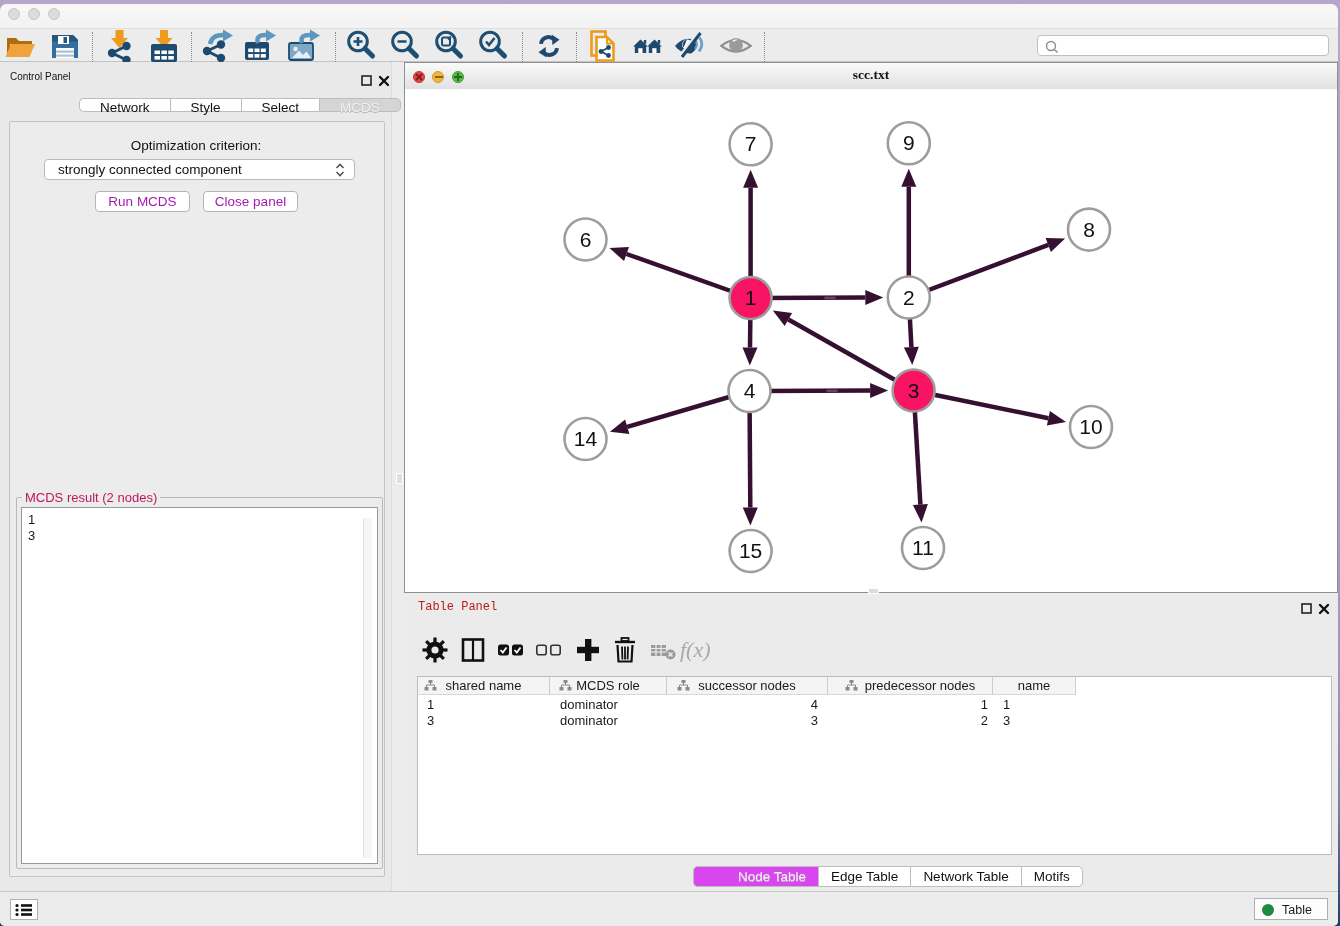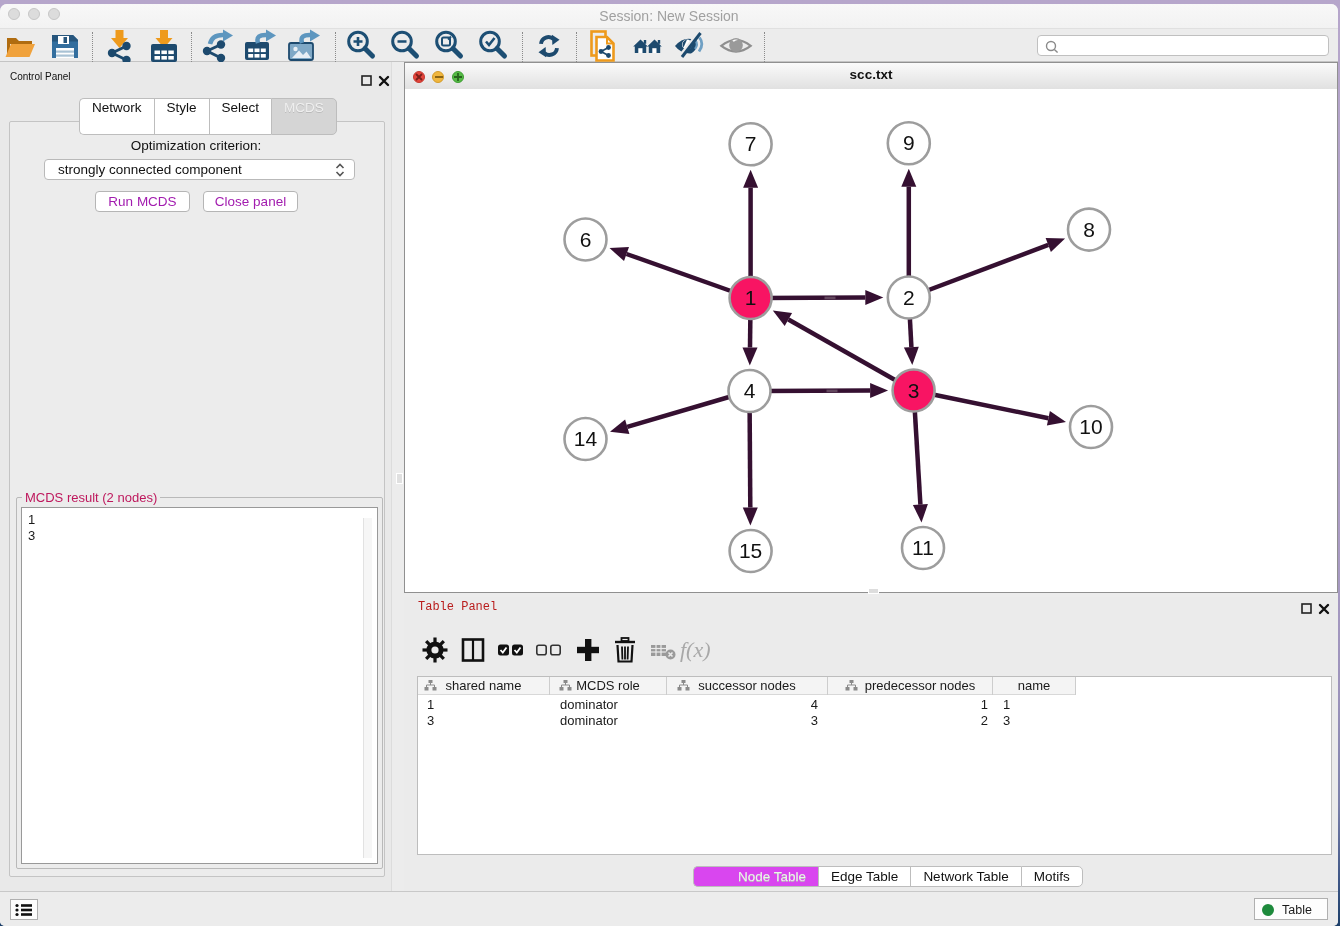--- a/index.html
+++ b/index.html
@@ -30,22 +30,22 @@
   border-left:1px dotted #8a8a8a; }
 #searchbox { position:absolute; left:1037px; top:6px; width:292px; height:21px;
   background:#fff; border:1px solid #c0c0c0; border-radius:4px; }
 
 #cpanel { position:absolute; left:0; top:58px; width:392px; height:829px;
   background:#e9e9e9; border-right:1px solid #dcdcdc; }
 #cp-head { position:absolute; left:10px; top:9px; font-size:10px; color:#111; }
 #cp-box { position:absolute; left:9px; top:59px; width:376px; height:756px;
   background:#ececec; border:1px solid #c4c4c4; border-radius:2px; }
 #cp-tabs { position:absolute; left:79px; top:36px; height:19px; display:flex; z-index:3; }
-.cptab { height:37px; line-height:18px; text-align:center; font-size:13.5px;
-  background:#fff; border:1px solid #bdbdbd; border-right:none; padding:0 12px; color:#111; }
+.cptab { height:14px; line-height:18px; text-align:center; font-size:13.5px;
+  background:#fff; border:1px solid #bdbdbd; border-right:none; padding:0 20px; color:#111; }
 .cptab:first-child { border-radius:5px 0 0 5px; }
 .cptab.sel { background:#d5d5d5; border-right:1px solid #bdbdbd; border-radius:0 5px 5px 0;
   color:#efefef; text-shadow:0 1px 0 #bbb; }
 #opt-label { position:absolute; left:0; top:76px; width:392px; text-align:center;
   font-size:13.5px; color:#111; }
 #opt-select { position:absolute; left:44px; top:97px; width:311px; height:21px;
   background:#fff; border:1px solid #b9b9b9; border-radius:4px;
   font-size:13.5px; line-height:19px; padding-left:13px; color:#111; }
 .btn { position:absolute; height:21px; background:#fff; border:1px solid #b5b5b5;
   border-radius:4px; text-align:center; font-size:13.5px; line-height:19px; color:#a21caf; }
@@ -62,21 +62,21 @@
   background:#f6f6f6; border-left:1px solid #e2e2e2; }
 
 #vsplit-handle { position:absolute; left:396px; top:469px; width:7px; height:11px;
   background:#e0e0e0; border:1px solid #fff; }
 #hsplit-handle { position:absolute; left:868px; top:584px; width:11px; height:6px;
   background:#ddd; border:1px solid #fff; }
 
 #netwin { position:absolute; left:404px; top:58px; width:934px; height:531px;
   border:1px solid #909090; background:#fff; }
 #net-titlebar { position:absolute; left:0; top:0; width:100%; height:38px;
-  background:linear-gradient(#fafafa,#d6d6d6); border-bottom:1px solid #a6a6a6; }
+  background:linear-gradient(#fafafa,#d6d6d6); border-bottom:1px solid #a6a6a6;font-family:Liberation Serif, serif; }
 #net-title { position:absolute; top:4px; width:100%; text-align:center; font-weight:bold;
   font-size:13.5px; color:#111; }
 .mtl { position:absolute; top:8px; width:12px; height:12px; border-radius:50%; }
 #net-canvas { position:absolute; left:0; top:26px; right:0; bottom:0; background:#fff; }
 
 #tpanel { position:absolute; left:404px; top:593px; width:934px; height:294px;
   background:#ebebeb; }
 #tp-head { position:absolute; left:14px; top:3px; font-size:12px; color:#b91c1c;font-family:Liberation Mono, monospace; }
 #tp-table { position:absolute; left:13px; top:79px; width:915px; height:179px;
   background:#fff; border:1px solid #bdbdbd; }
@@ -104,21 +104,20 @@
   border-radius:50%; background:#1d8a3c; }
 </style>
 </head>
 <body>
 <div id="win">
 
   <div id="titlebar">
     <div class="tl" style="left:8px;"></div>
     <div class="tl" style="left:28px;"></div>
     <div class="tl" style="left:48px;"></div>
-    <div id="title-text">Session: New Session</div>
   </div>
 
   <div id="toolbar">
     <div class="tbsep" style="left:92px;"></div>
     <div class="tbsep" style="left:191px;"></div>
     <div class="tbsep" style="left:335px;"></div>
     <div class="tbsep" style="left:522px;"></div>
     <div class="tbsep" style="left:576px;"></div>
     <div class="tbsep" style="left:764px;"></div>
 

